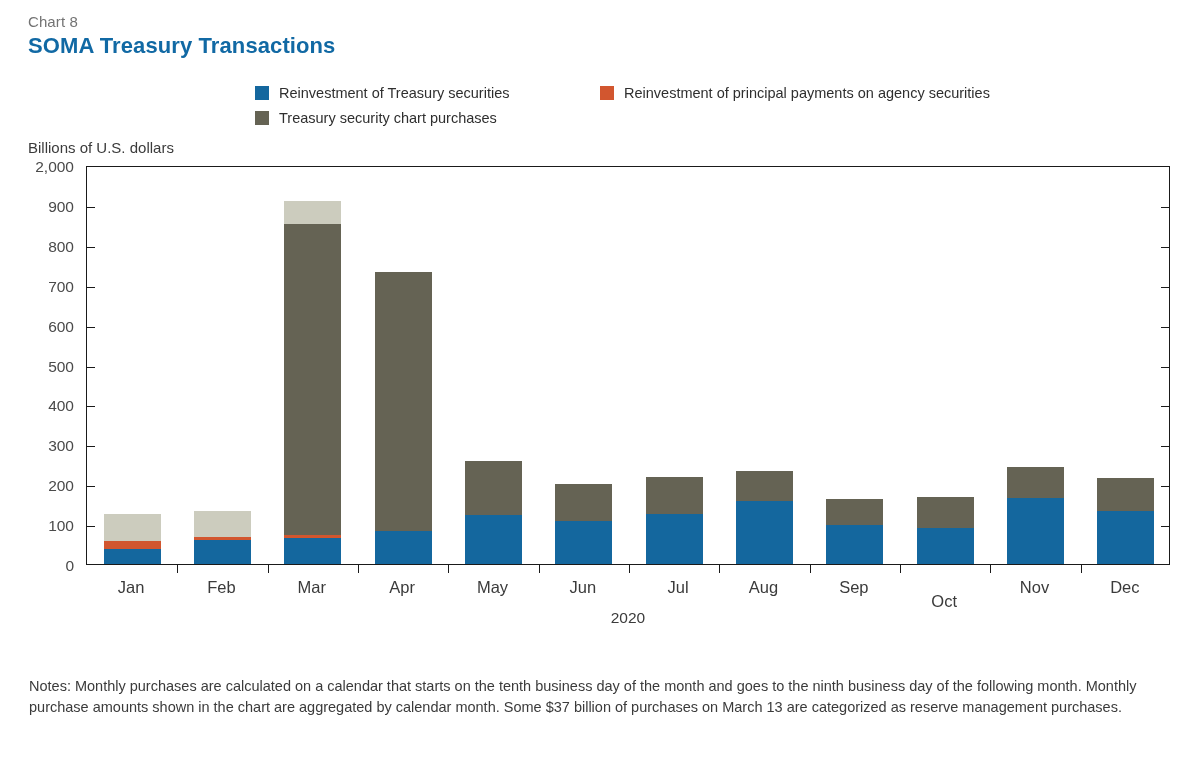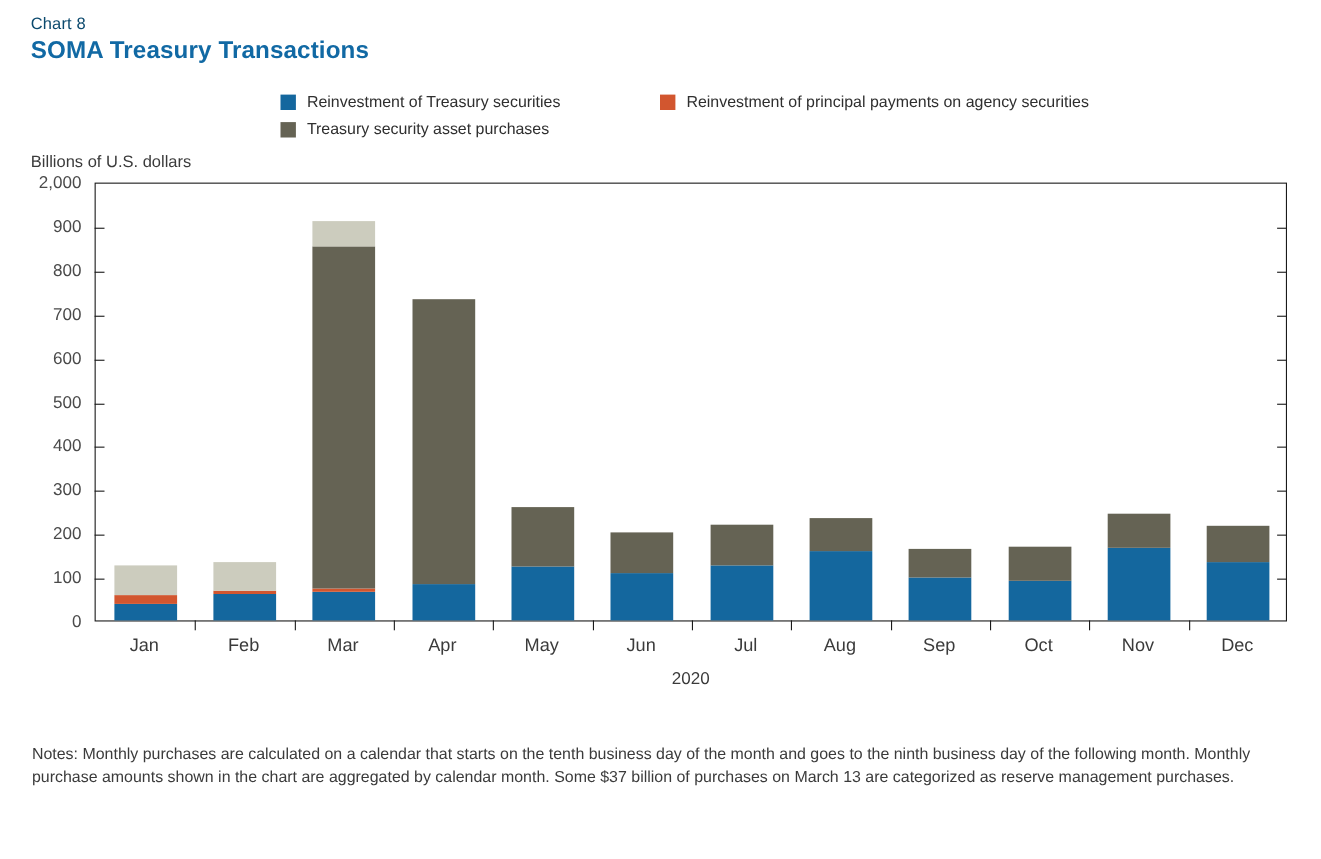--- a/index.html
+++ b/index.html
@@ -6,21 +6,21 @@
   body{
     width:1201px;height:781px;background:#ffffff;
     font-family:"Liberation Sans", sans-serif;
     color:#3b3b3b;-webkit-font-smoothing:antialiased;
   }
   .page{position:relative;width:1201px;height:781px;overflow:hidden;}
 
   
   .chart-num{
     position:absolute;left:28px;top:13px;
-    font-size:15px;color:#0c4a6e;letter-spacing:.1px;
+    font-size:15px;color:#737373;letter-spacing:.1px;
   }
   .chart-title{
     position:absolute;left:28px;top:33px;
     font-size:22px;font-weight:bold;color:#1169a4;letter-spacing:.1px;
   }
 
   
   .legend{position:absolute;left:255px;top:80px;width:930px;}
   .legend-row{display:flex;height:25px;align-items:center;}
   .legend-item{display:flex;align-items:center;}
@@ -92,21 +92,21 @@
         <span class="legend-label">Reinvestment of Treasury securities</span>
       </div>
       <div class="legend-item col2">
         <span class="swatch" style="background:#d2562f"></span>
         <span class="legend-label">Reinvestment of principal payments on agency securities</span>
       </div>
     </div>
     <div class="legend-row">
       <div class="legend-item col1">
         <span class="swatch" style="background:#656354"></span>
-        <span class="legend-label">Treasury security asset purchases</span>
+        <span class="legend-label">Treasury security chart purchases</span>
       </div>
     </div>
   </div>
 
   <div class="axis-title">Billions of U.S. dollars</div>
 
   <div class="plot-wrap">
     <div class="plot" id="plot">
         <div class="ylabel" style="top: 399px;">0</div>
         <div class="ytick" style="top: 359.1px;"></div>
@@ -204,21 +204,21 @@
     <div id="xlabels">
         <div class="xlabel" style="left: 71.1667px; top: 578px;">Jan</div>
         <div class="xlabel" style="left: 161.5px; top: 578px;">Feb</div>
         <div class="xlabel" style="left: 251.833px; top: 578px;">Mar</div>
         <div class="xlabel" style="left: 342.167px; top: 578px;">Apr</div>
         <div class="xlabel" style="left: 432.5px; top: 578px;">May</div>
         <div class="xlabel" style="left: 522.833px; top: 578px;">Jun</div>
         <div class="xlabel" style="left: 618px; top: 578px;">Jul</div>
         <div class="xlabel" style="left: 703.5px; top: 578px;">Aug</div>
         <div class="xlabel" style="left: 793.833px; top: 578px;">Sep</div>
-        <div class="xlabel" style="left: 884.167px; top: 578px;">Oct</div>
+        <div class="xlabel" style="left: 884.167px; top: 592px;">Oct</div>
         <div class="xlabel" style="left: 974.5px; top: 578px;">Nov</div>
         <div class="xlabel" style="left: 1064.83px; top: 578px;">Dec</div>
         <div class="xaxis-title" style="left: 86px; top: 609px;">2020</div>
       </div>
   </div>
 
   <div class="notes">Notes: Monthly purchases are calculated on a calendar that starts on the tenth business day of the month and goes to the ninth business day of the following month. Monthly purchase amounts shown in the chart are aggregated by calendar month. Some $37 billion of purchases on March 13 are categorized as reserve management purchases.</div>
 
 </div>
 

